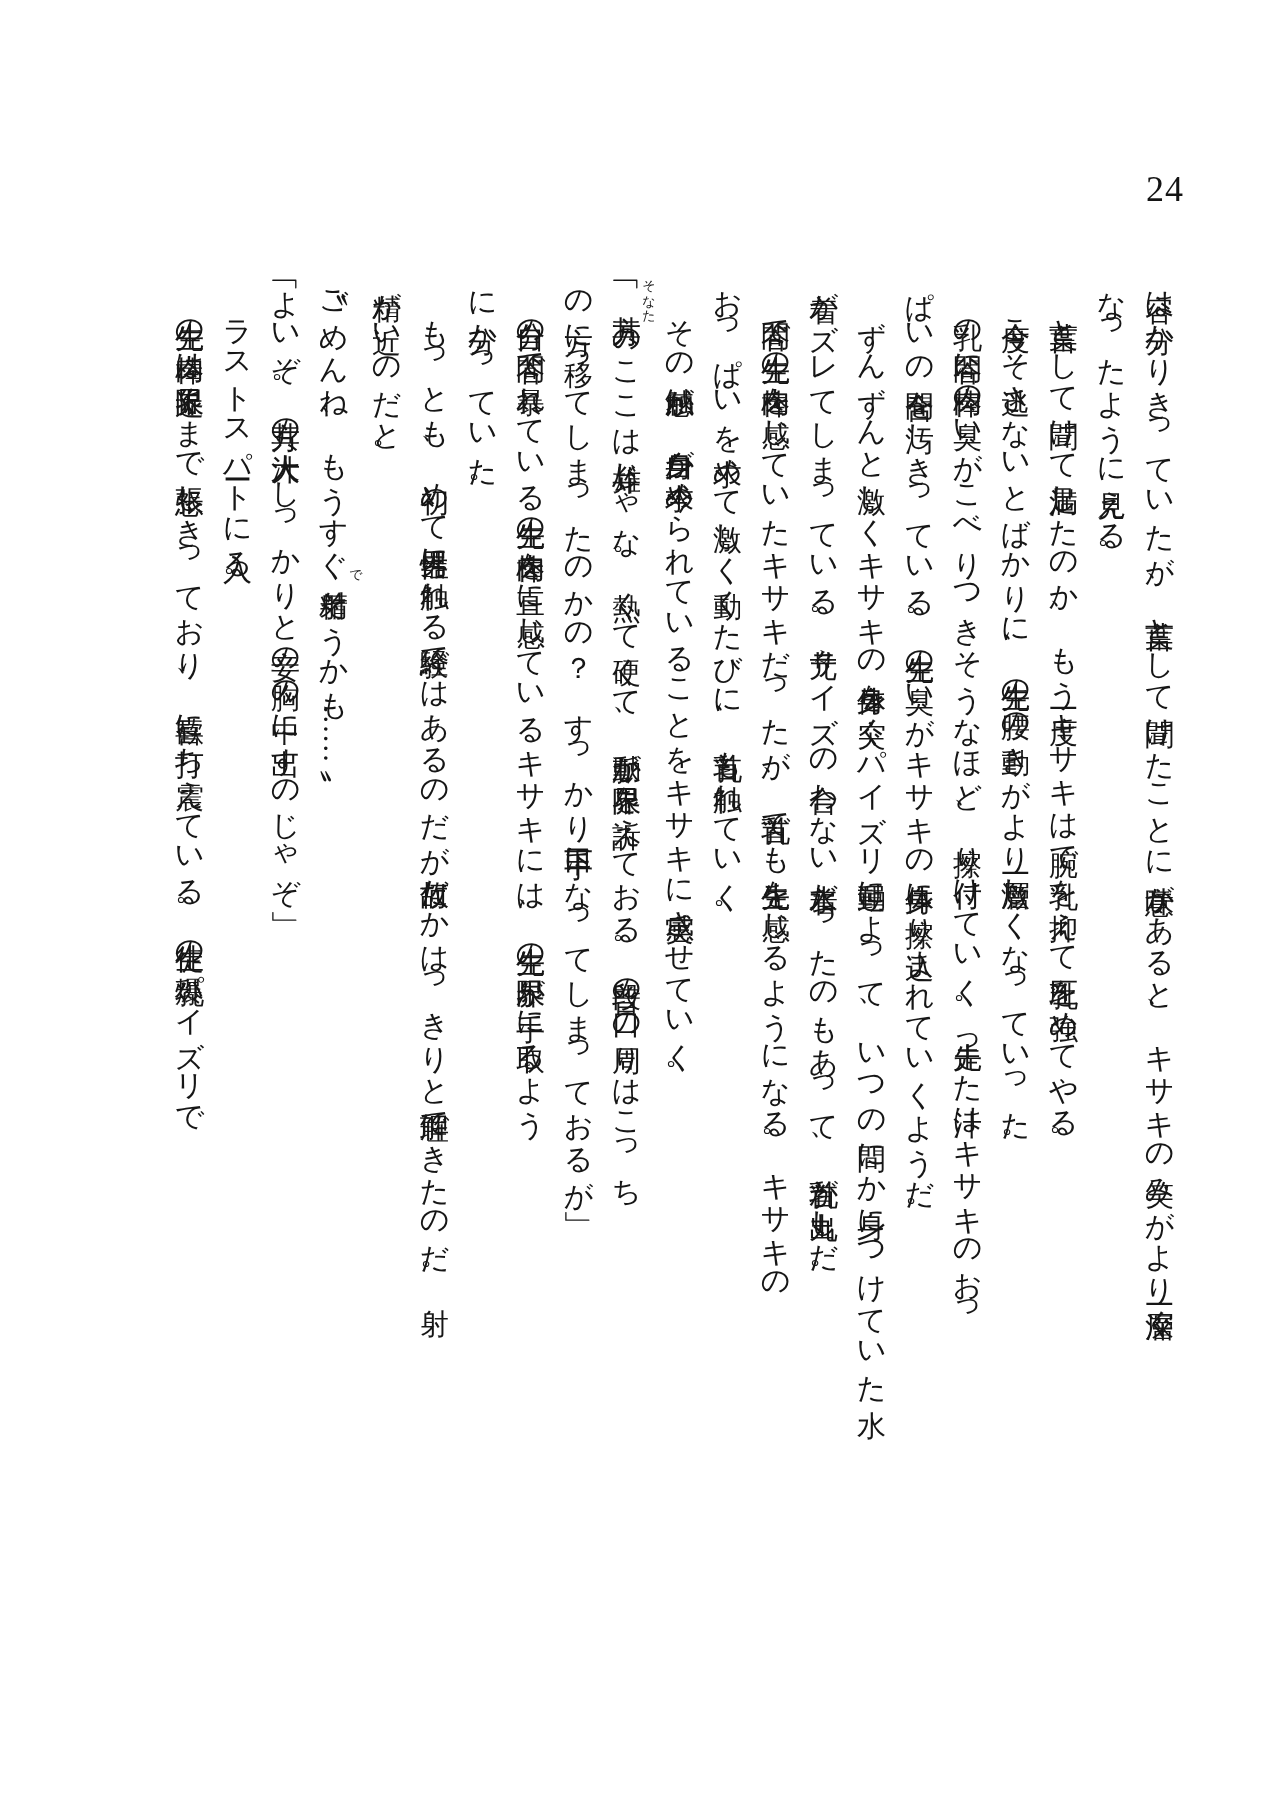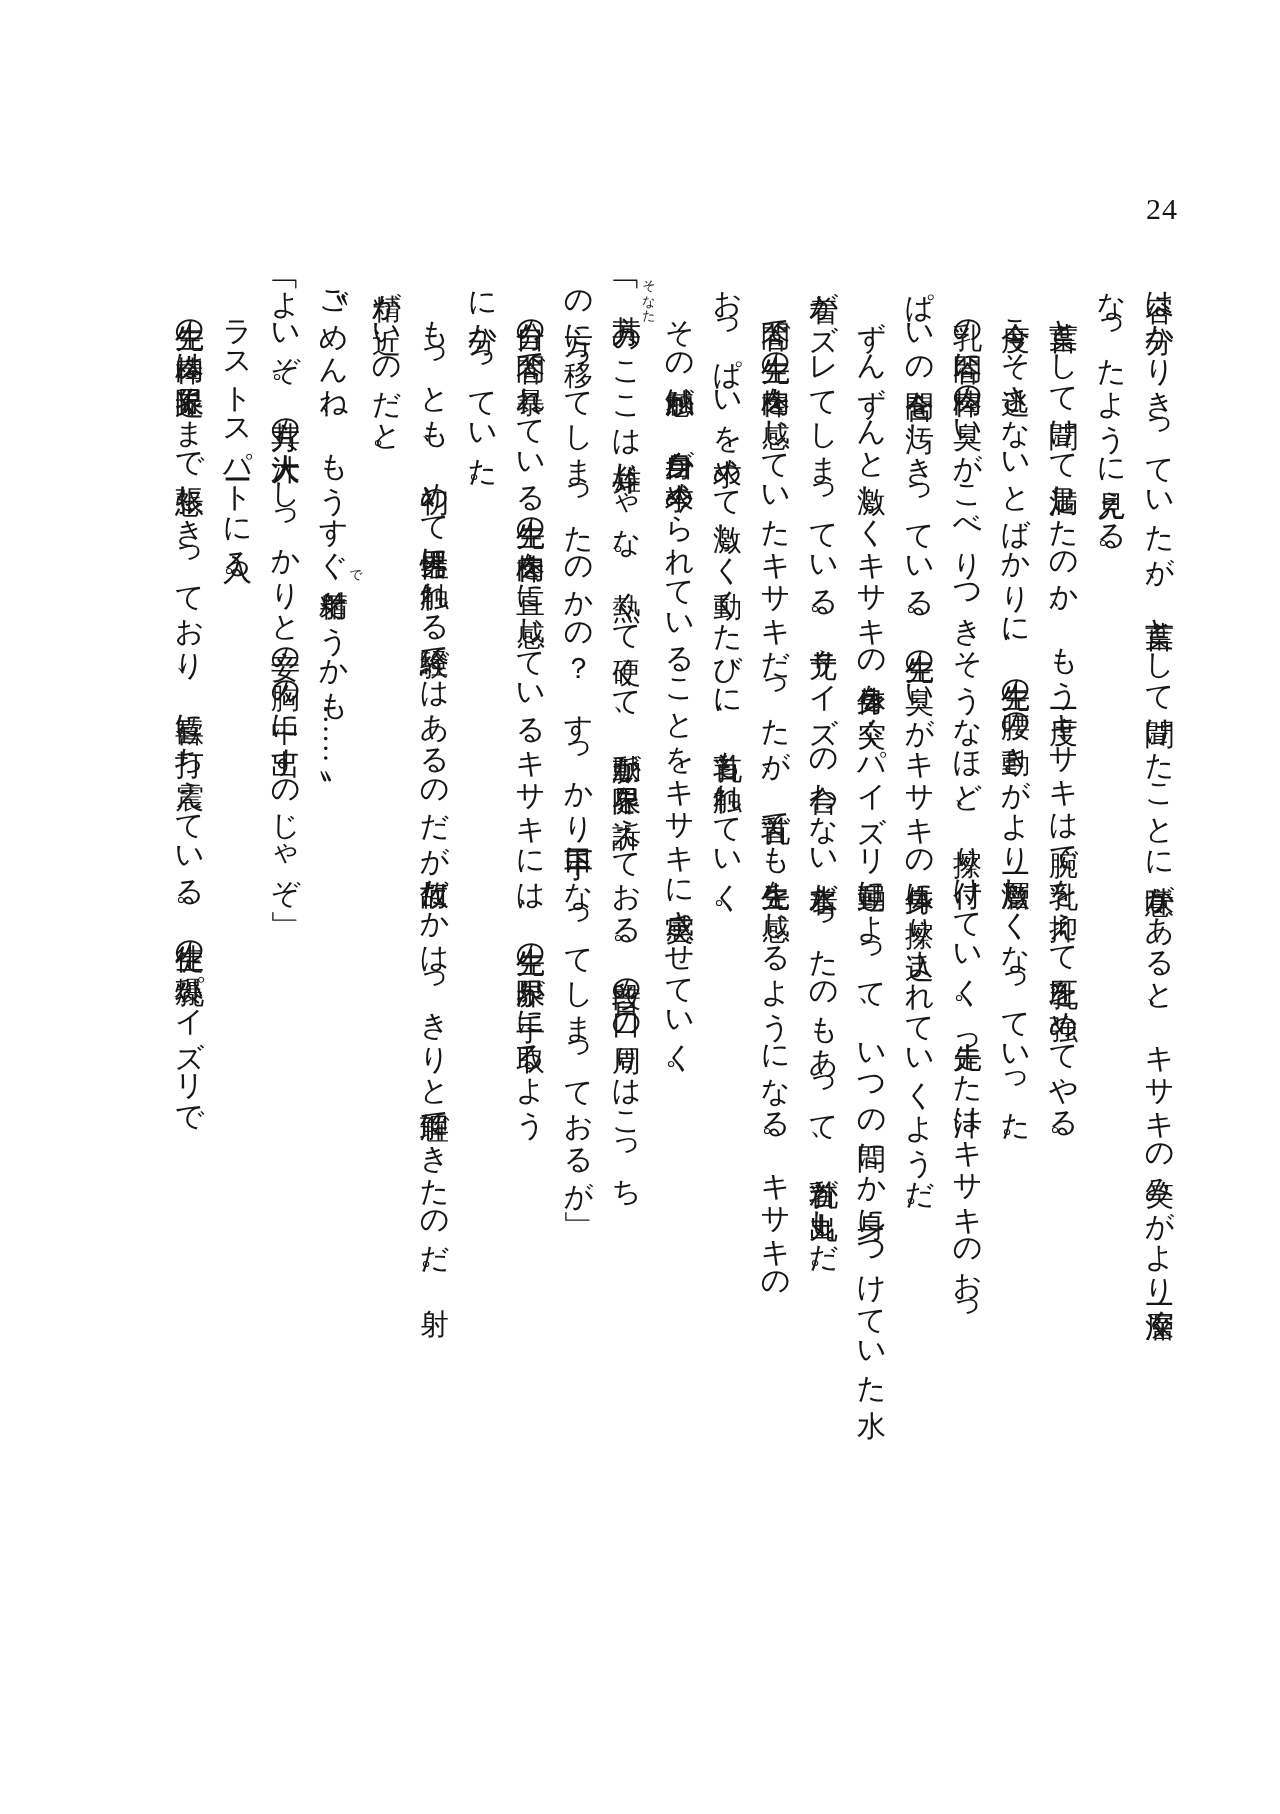--- a/index.html
+++ b/index.html
@@ -15,24 +15,23 @@
   }
   .page {
     position: absolute;
     inset: 0;
     background: #ffffff;
   }
   .page-number {
     position: absolute;
     top: 168px;
     left: 1146px;
-    font-size: 30px;
+    font-size: 36px;
     color: #141414;
     letter-spacing: 1px;
-    margin-top: 24px;
   }
   .text-area {
     position: absolute;
     top: 271px;
     left: 176px;
     width: 1008px;
     height: 1310px;
     writing-mode: vertical-rl;
     -webkit-writing-mode: vertical-rl;
     text-orientation: mixed;

